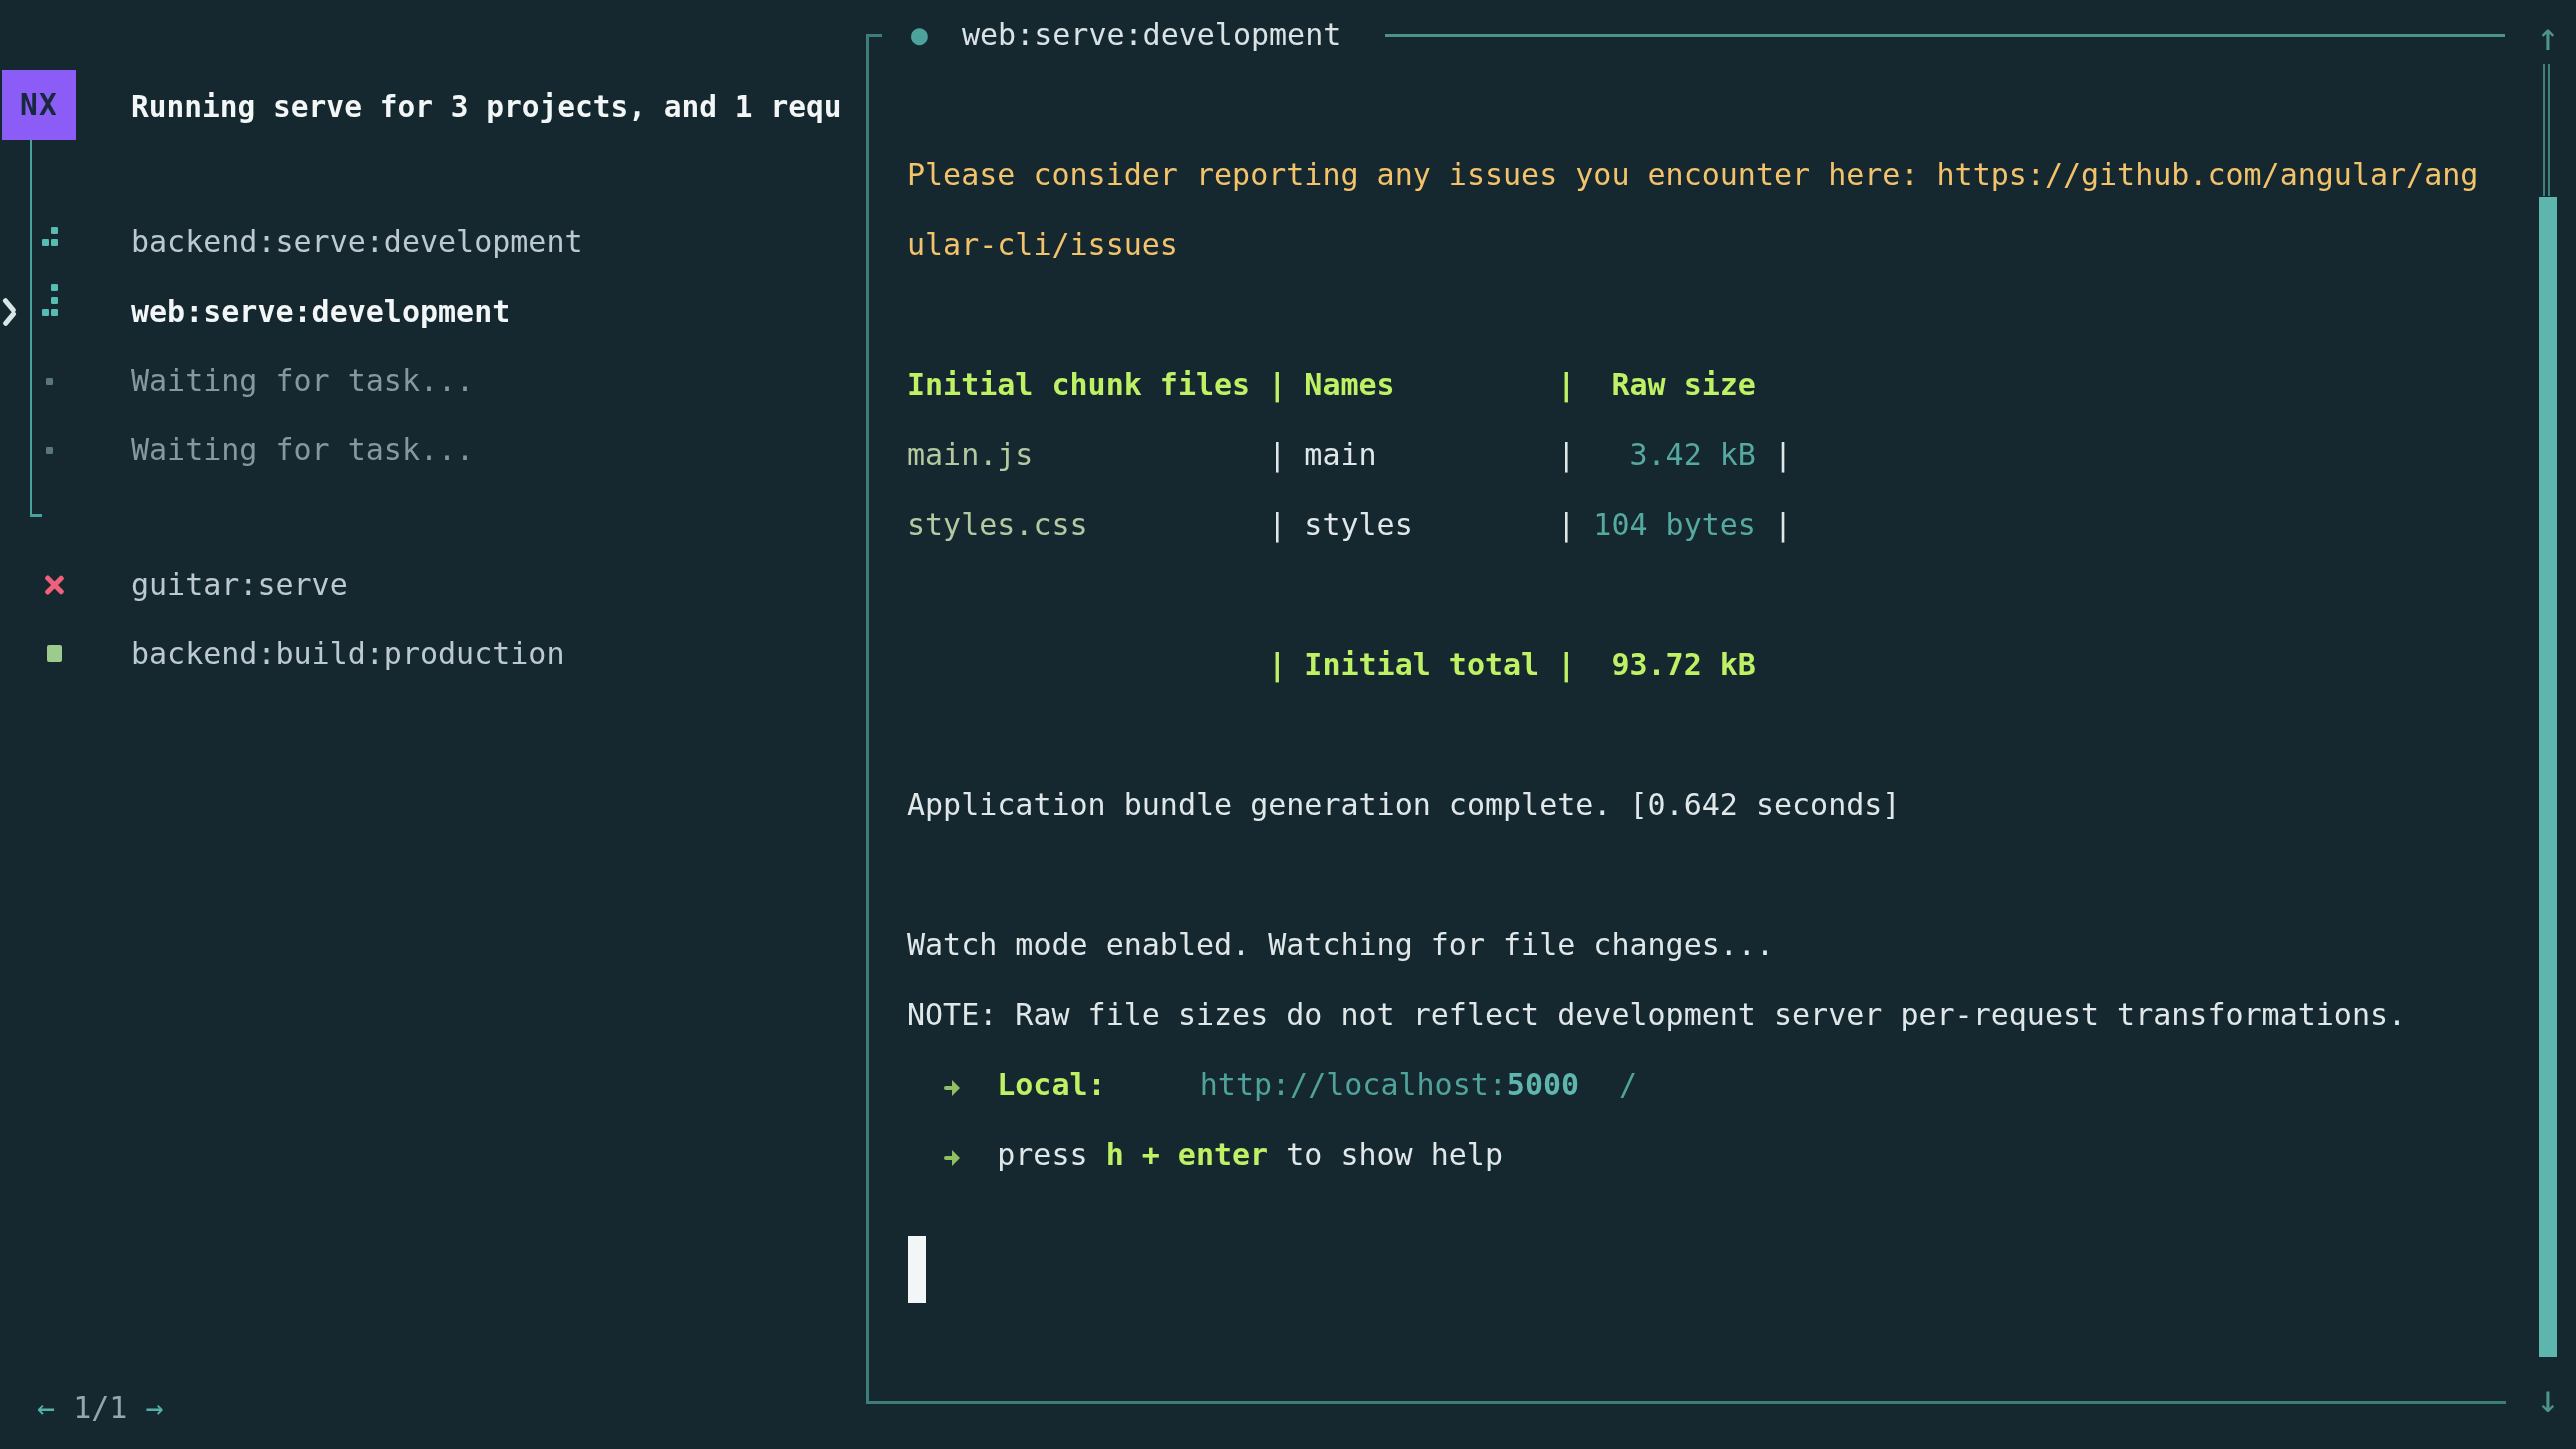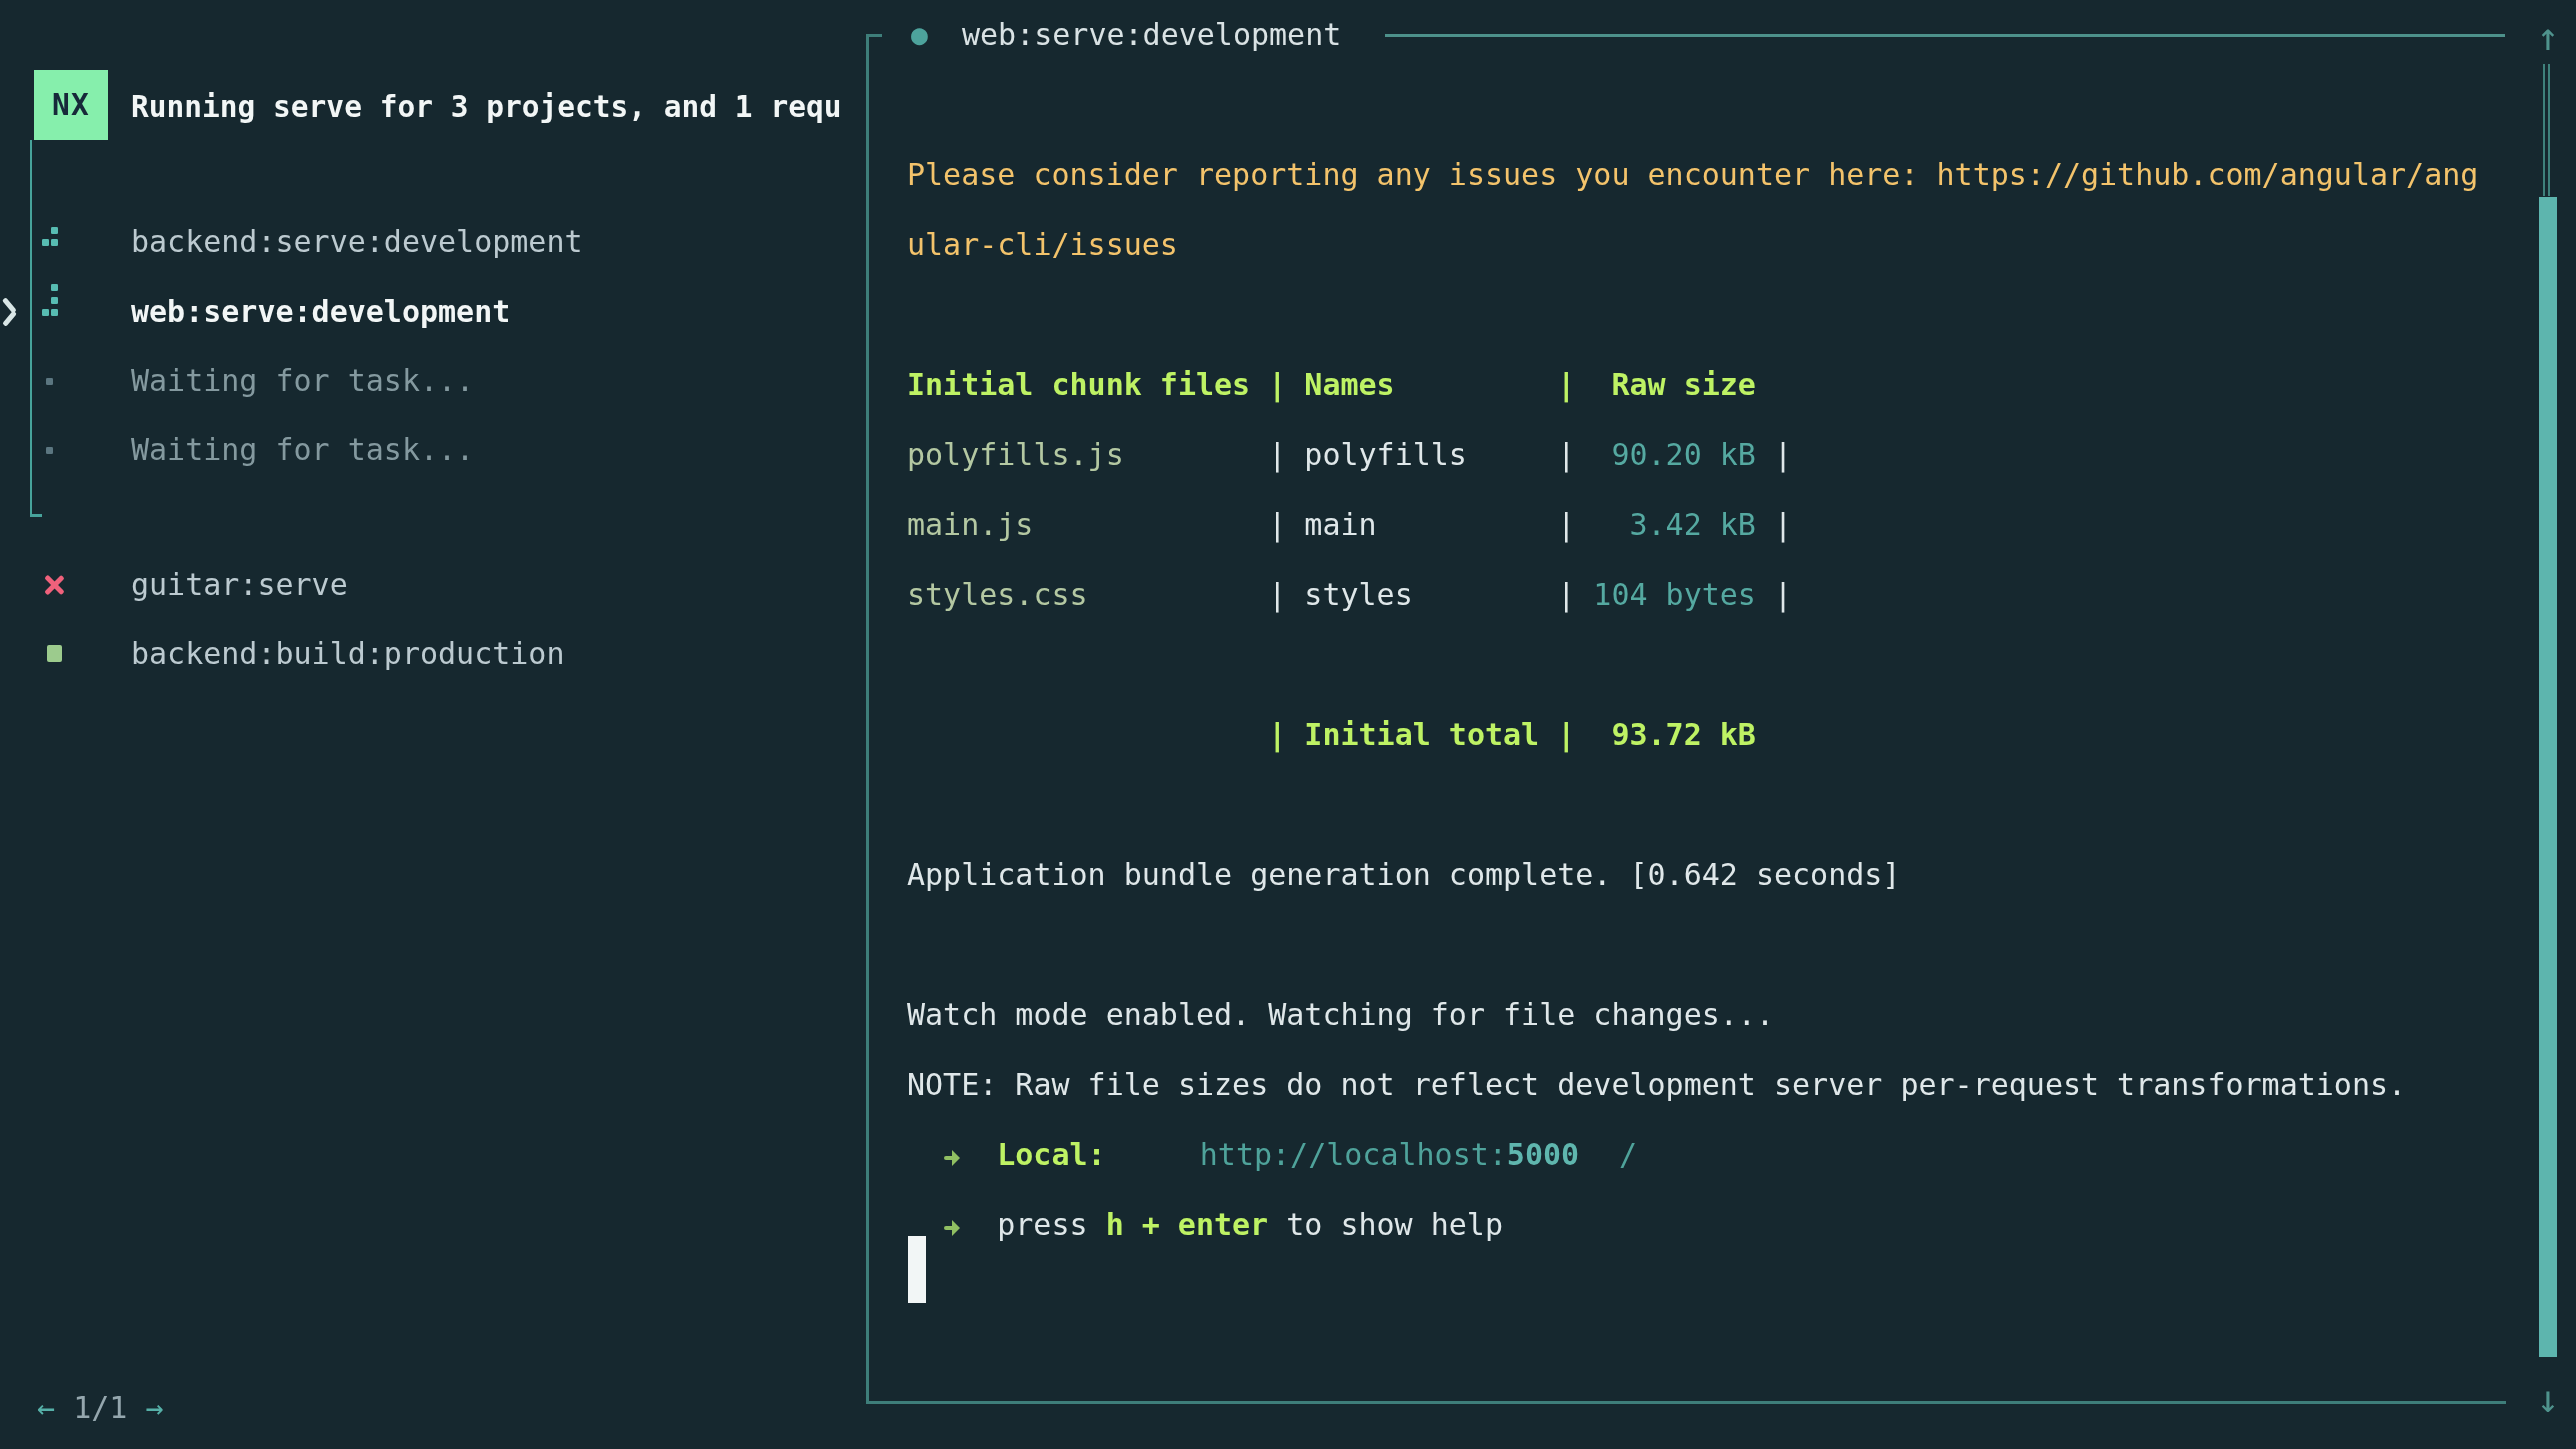--- a/index.html
+++ b/index.html
@@ -7,22 +7,22 @@
     position:relative;width:2576px;height:1449px;overflow:hidden;
     background:#16282f;
     font-family:"DejaVu Sans Mono",monospace;
     color:#dfe7e9;font-size:30px;
   }
   .abs{position:absolute;}
 
   
   .logo{
     left:2px;top:70px;width:74px;height:70px;
-    background:#86efac;color:#17293a;font-weight:bold;font-size:29.5px;
-    display:flex;align-items:center;justify-content:center;letter-spacing:1.3px;margin-left:32px;
+    background:#8b5cf6;color:#17293a;font-weight:bold;font-size:29.5px;
+    display:flex;align-items:center;justify-content:center;letter-spacing:1.3px;
   }
   .side-title{
     left:131px;top:72px;width:733px;height:70px;line-height:70px;
     font-weight:bold;color:#f2f6f6;font-size:29.5px;white-space:pre;overflow:hidden;
   }
   .tree-v{left:29.5px;top:140px;width:2.7px;height:374px;background:#47a39b;}
   .tree-corner{left:29.5px;top:514px;width:12px;height:2.7px;background:#47a39b;}
 
   .task-row{position:absolute;left:0;width:862px;height:70px;}
   .task-label{position:absolute;left:131px;top:0;height:70px;line-height:70px;white-space:pre;color:#bccad0;}
@@ -140,21 +140,20 @@
     <div class="abs p-line"></div>
     <div class="abs p-dot">●</div>
     <div class="abs p-title">web:serve:development</div>
 
     <div class="abs content" id="terminal-output">
         <div class="line"></div>
         <div class="line"><span class="t-y">Please consider reporting any issues you encounter here: https://github.com/angular/ang</span></div>
         <div class="line"><span class="t-y">ular-cli/issues</span></div>
         <div class="line"></div>
         <div class="line"><span class="t-b">Initial chunk files | Names         |  Raw size</span></div>
-        <div class="line"><span class="t-f">polyfills.js</span><span class="t-w">        | polyfills     |</span><span class="t-s">  90.20 kB</span><span class="t-w"> |</span></div>
         <div class="line"><span class="t-f">main.js</span><span class="t-w">             | main          |</span><span class="t-s">   3.42 kB</span><span class="t-w"> |</span></div>
         <div class="line"><span class="t-f">styles.css</span><span class="t-w">          | styles        |</span><span class="t-s"> 104 bytes</span><span class="t-w"> |</span></div>
         <div class="line"></div>
         <div class="line"><span class="t-b">                    | Initial total |  93.72 kB</span></div>
         <div class="line"></div>
         <div class="line"><span class="t-w">Application bundle generation complete. [0.642 seconds]</span></div>
         <div class="line"></div>
         <div class="line"><span class="t-w">Watch mode enabled. Watching for file changes...</span></div>
         <div class="line"><span class="t-w">NOTE: Raw file sizes do not reflect development server per-request transformations.</span></div>
         <div class="line"><span class="t-w">  </span><span class="icon-arrow"></span><span class="t-w">  </span><span class="t-b">Local:</span><span class="t-w">   </span><span class="t-l">http://localhost:</span><span class="t-lb">5000</span><span class="t-l">/</span></div>

